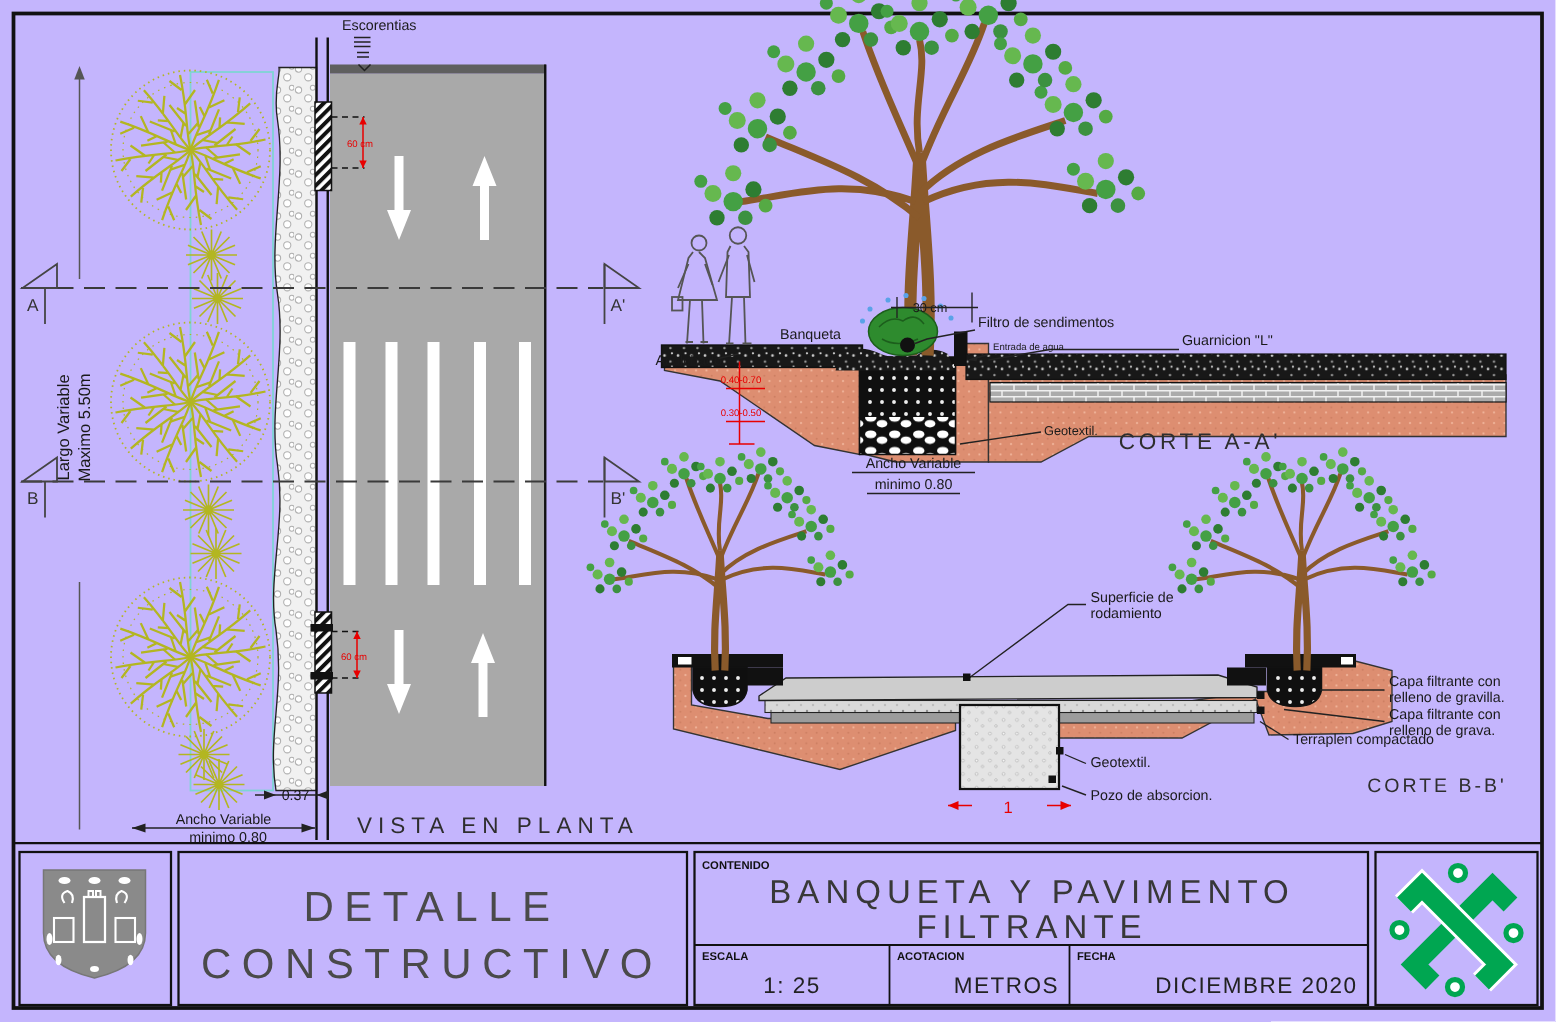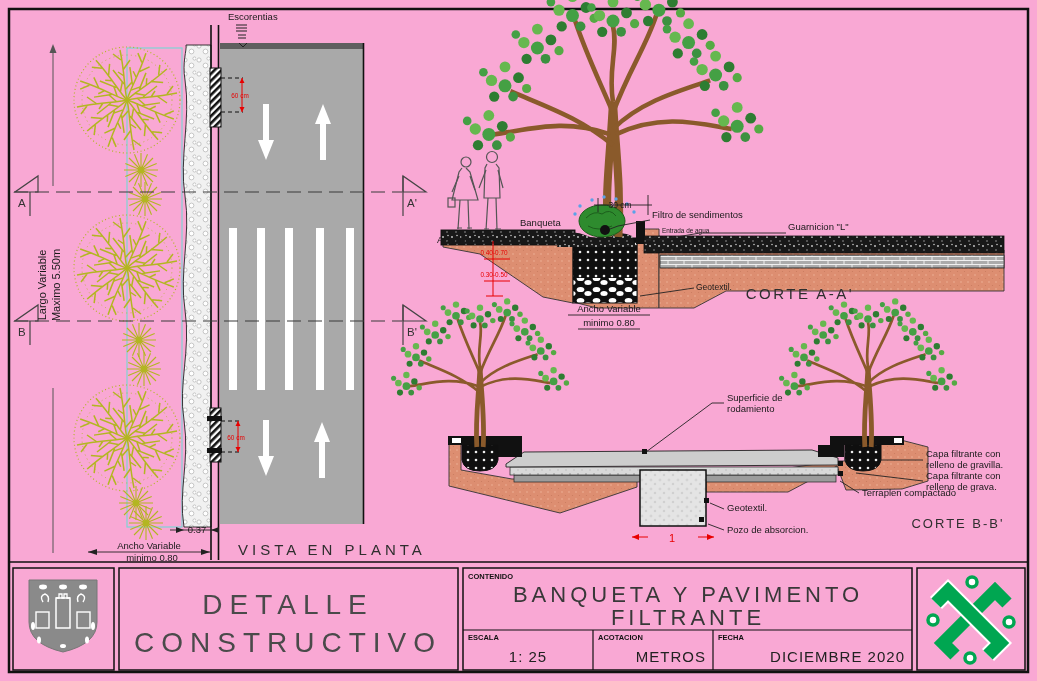--- a/index.html
+++ b/index.html
@@ -1,16 +1,16 @@
 <!DOCTYPE html>
 <html><head>
 <meta charset="utf-8">
 <style>
   html,body{margin:0;padding:0;background:#fff;}
-  .sheet{position:relative;width:1037px;height:681px;background:#f9a8d4;overflow:hidden;}
+  .sheet{position:relative;width:1037px;height:681px;background:#c4b5fd;overflow:hidden;}
   svg{display:block;}
   text{font-family:"Liberation Sans","DejaVu Sans",sans-serif;fill:#1a1a1a;}
   .t9{font-size:9.5px;}
   .t8{font-size:8.5px;}
   .t6{font-size:6.4px;}
   .t11{font-size:11px;}
   .red{fill:#e80000;}
   .sec-title{font-size:15px;letter-spacing:2.5px;fill:#2e2e2e;}
   .sec-title-s{font-size:13px;letter-spacing:2px;fill:#2e2e2e;}
   .view-title{font-size:15px;letter-spacing:4px;fill:#2e2e2e;}

